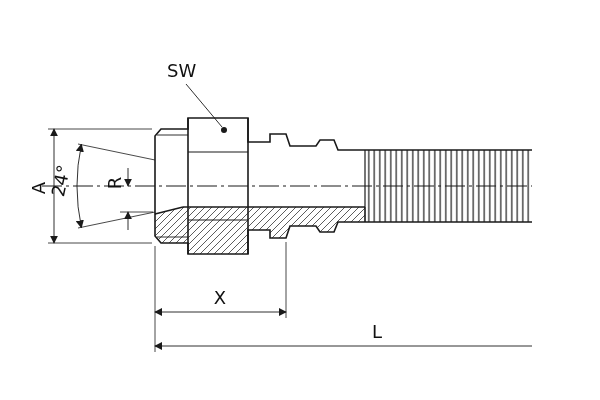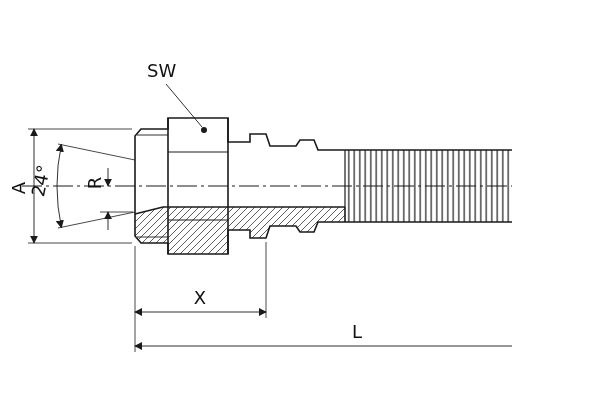--- a/index.html
+++ b/index.html
@@ -1,18 +1,19 @@
 <!DOCTYPE html>
 <html><head>
 <meta charset="utf-8">
 <style>
   html,body{margin:0;padding:0;background:#ffffff;}
   .canvas{
     width:512px;height:400px;background:#ffffff;position:relative;overflow:hidden;
     font-family:"DejaVu Sans", "Liberation Sans", sans-serif;
+    padding-left:20px;
   }
   svg{display:block;}
   text{
     font-family:"DejaVu Sans", "Liberation Sans", sans-serif;
     font-size:18px;
     fill:#111111;
   }
 </style>
 </head>
 <body>

